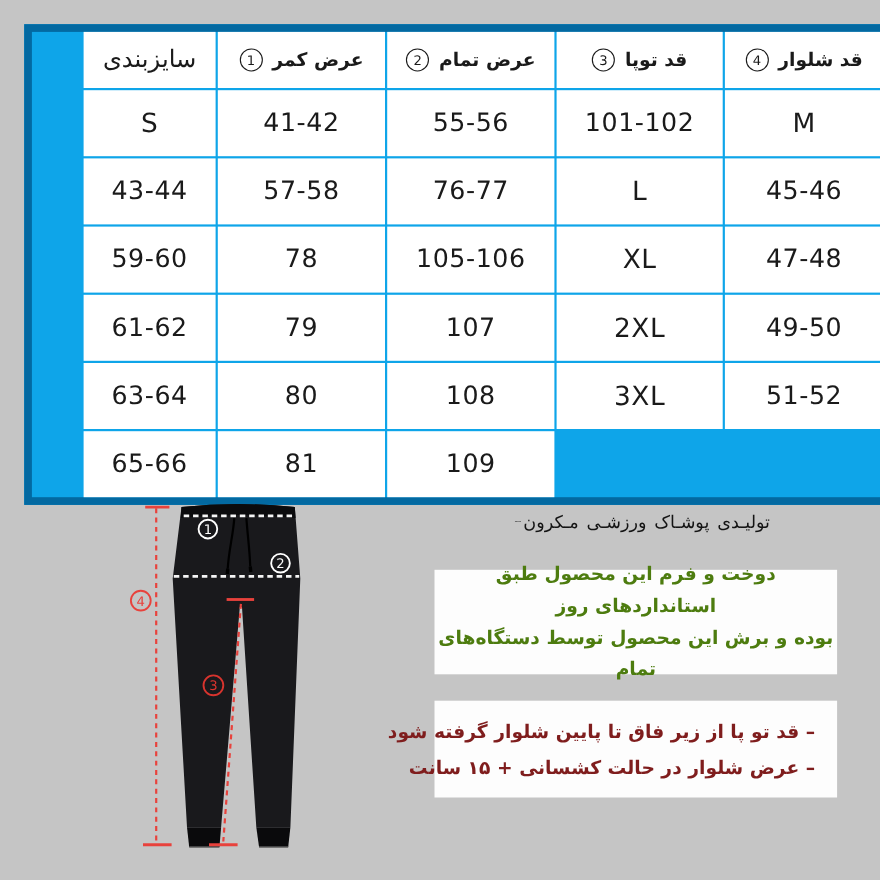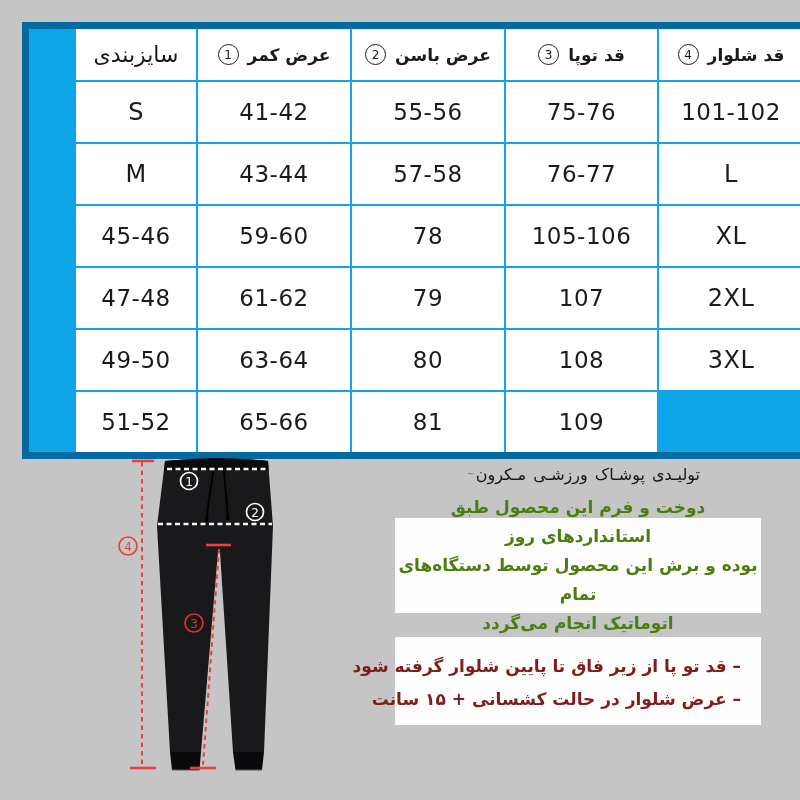--- a/index.html
+++ b/index.html
@@ -56,35 +56,34 @@
 
     <div class="cell th">
       <span class="th-size-label" dir="rtl">سایزبندی</span>
     </div>
     <div class="cell th">
       <span class="circ">1</span>
       <span dir="rtl">عرض کمر</span>
     </div>
     <div class="cell th">
       <span class="circ">2</span>
-      <span dir="rtl">عرض باسن</span>
+      <span dir="rtl">عرض تمام</span>
     </div>
     <div class="cell th">
       <span class="circ">3</span>
       <span dir="rtl">قد توپا</span>
     </div>
     <div class="cell th">
       <span class="circ">4</span>
       <span dir="rtl">قد شلوار</span>
     </div>
 
     <div class="cell td td-size">S</div>
     <div class="cell td">41-42</div>
     <div class="cell td">55-56</div>
-    <div class="cell td">75-76</div>
     <div class="cell td">101-102</div>
 
     <div class="cell td td-size">M</div>
     <div class="cell td">43-44</div>
     <div class="cell td">57-58</div>
     <div class="cell td">76-77</div>
 
     <div class="cell td td-size">L</div>
     <div class="cell td">45-46</div>
     <div class="cell td">59-60</div>
@@ -162,21 +161,20 @@
         <path d="M135.5,6 L146,26 L156.5,6" fill="none" stroke="#c5c5c5" stroke-width="4.5"></path>
       </g>
       <text class="wm" x="166" y="32" textLength="43" lengthAdjust="spacingAndGlyphs">n</text>
     </svg>
     <div class="brand-sub" dir="rtl">تولیـدی پوشـاک ورزشـی مـکرون</div>
   </div>
 
   <div class="info-box" dir="rtl">
     <div>دوخت و فرم این محصول طبق استانداردهای روز</div>
     <div>بوده و برش این محصول توسط دستگاه‌های تمام</div>
-    <div>اتوماتیک انجام می‌گردد</div>
   </div>
 
   <div class="notes-box" dir="rtl">
     <div>– قد تو پا از زیر فاق تا پایین شلوار گرفته شود</div>
     <div>– عرض شلوار در حالت کشسانی + ۱۵ سانت</div>
   </div>
 
 </div>
 
 </body></html>

